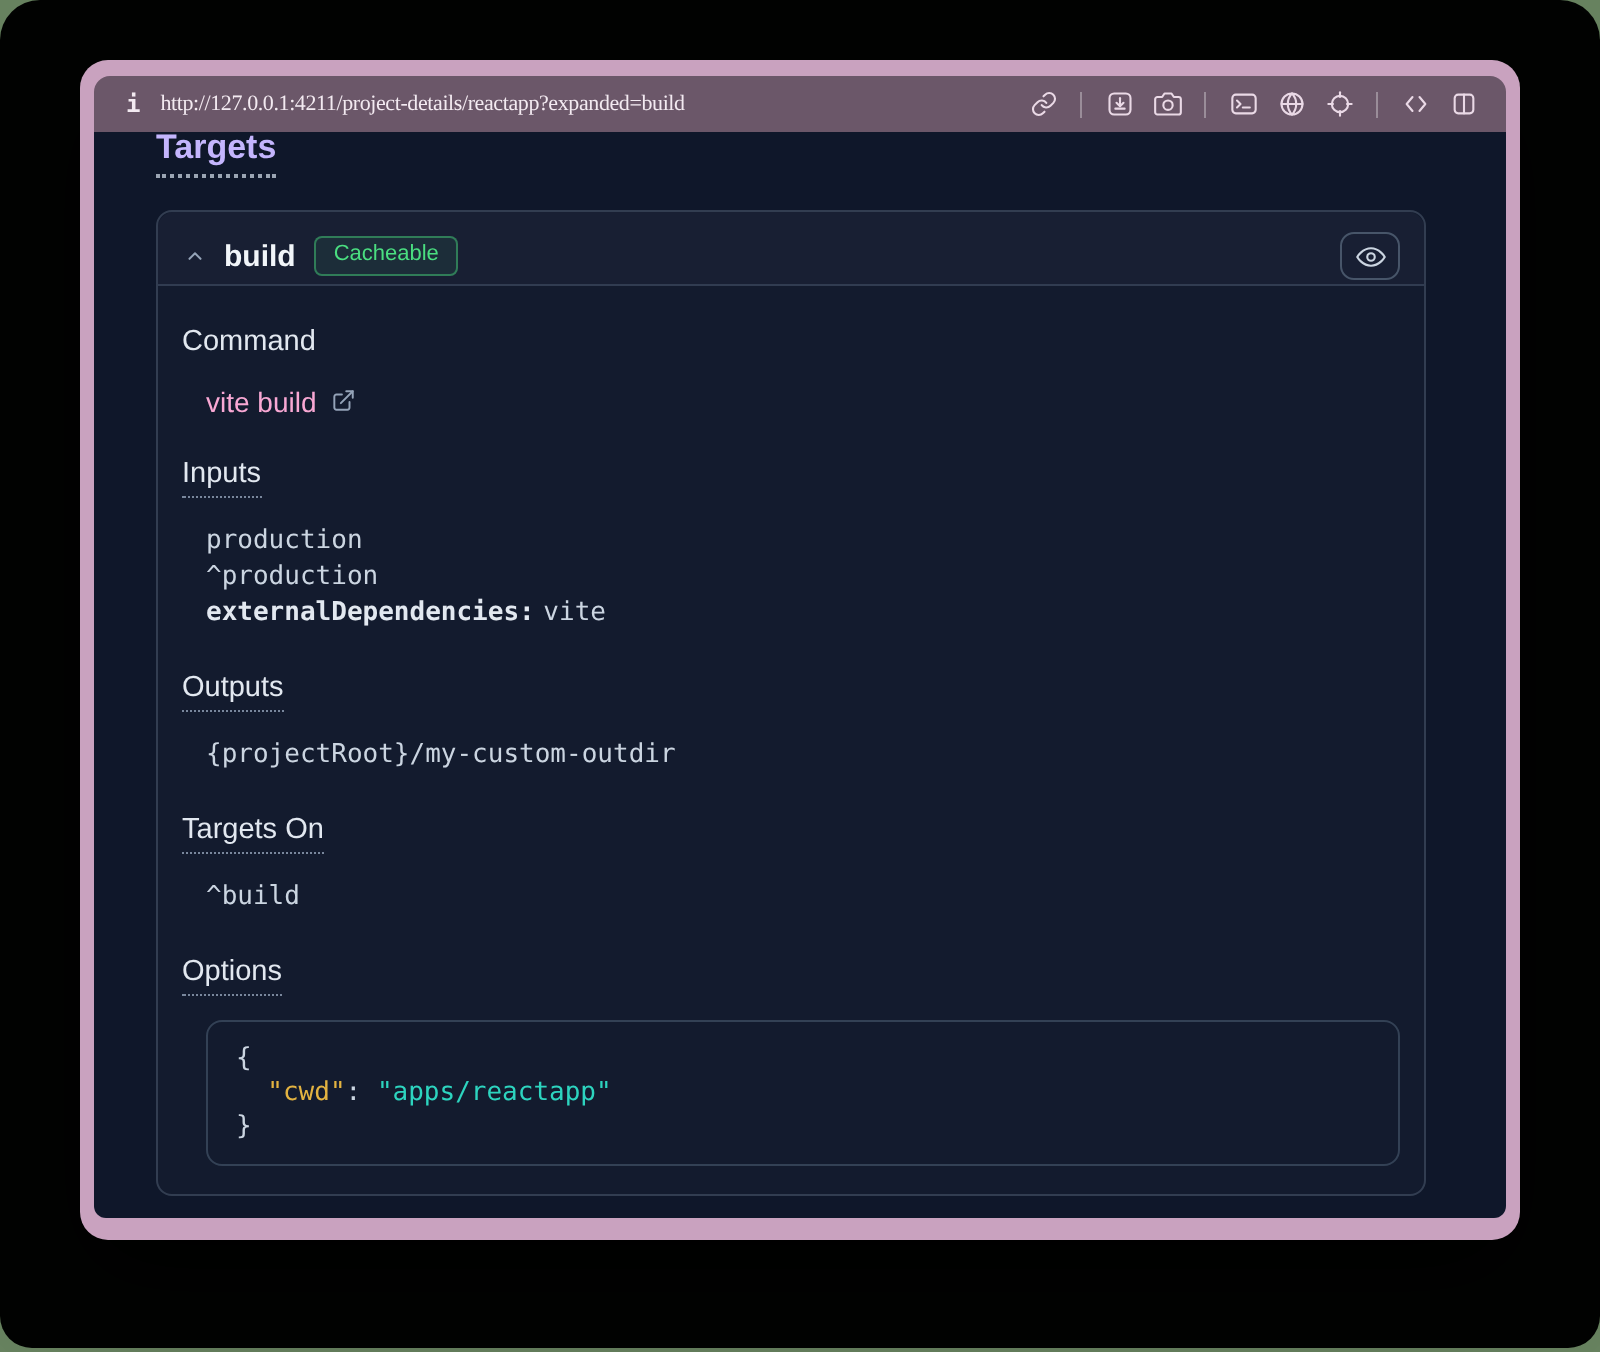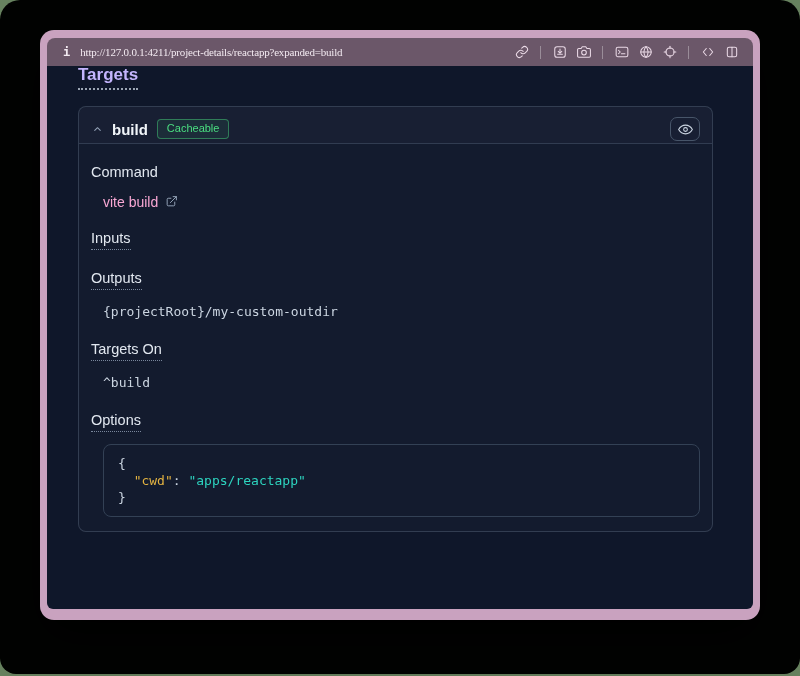--- a/index.html
+++ b/index.html
@@ -226,20 +226,25 @@
             <span class="ext-link">
               <svg viewBox="0 0 24 24">
                   <path d="M18 13v5a2 2 0 0 1-2 2H6a2 2 0 0 1-2-2V8a2 2 0 0 1 2-2h5"></path>
                   <polyline points="15 3 21 3 21 9"></polyline>
                   <line x1="10" y1="14" x2="21" y2="3"></line>
                 </svg>
             </span>
           </div>
 
           <h3 class="section-h dotted">Inputs</h3>
+          <div class="mono-items">
+            <div>production</div>
+            <div>^production</div>
+            <div><span class="bold-key">externalDependencies:</span><span class="dep-val">vite</span></div>
+          </div>
 
           <h3 class="section-h dotted">Outputs</h3>
           <div class="mono-items">
             <div>{projectRoot}/my-custom-outdir</div>
           </div>
 
           <h3 class="section-h dotted">Targets On</h3>
           <div class="mono-items">
             <div>^build</div>
           </div>

